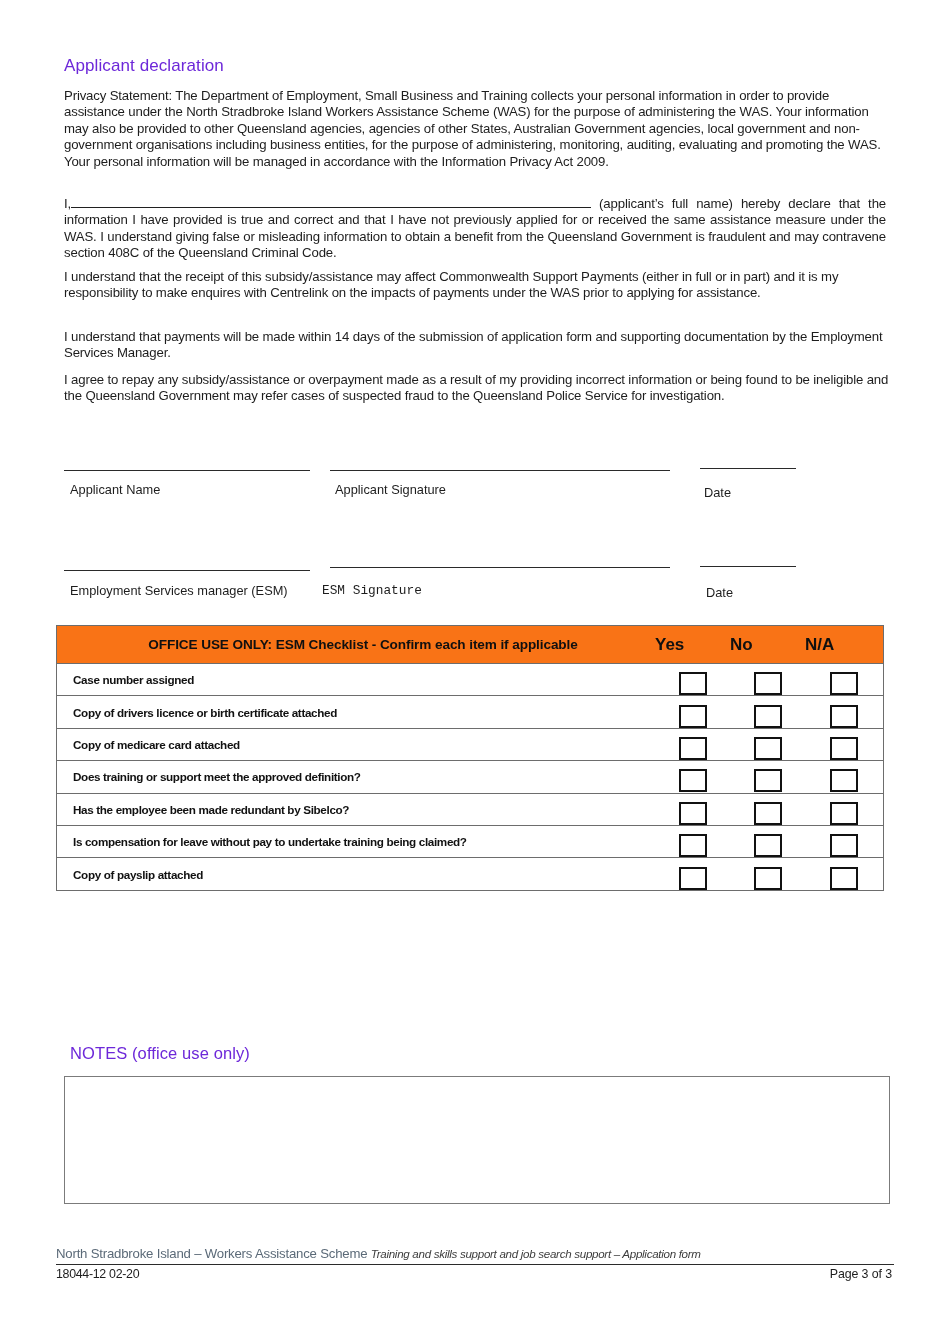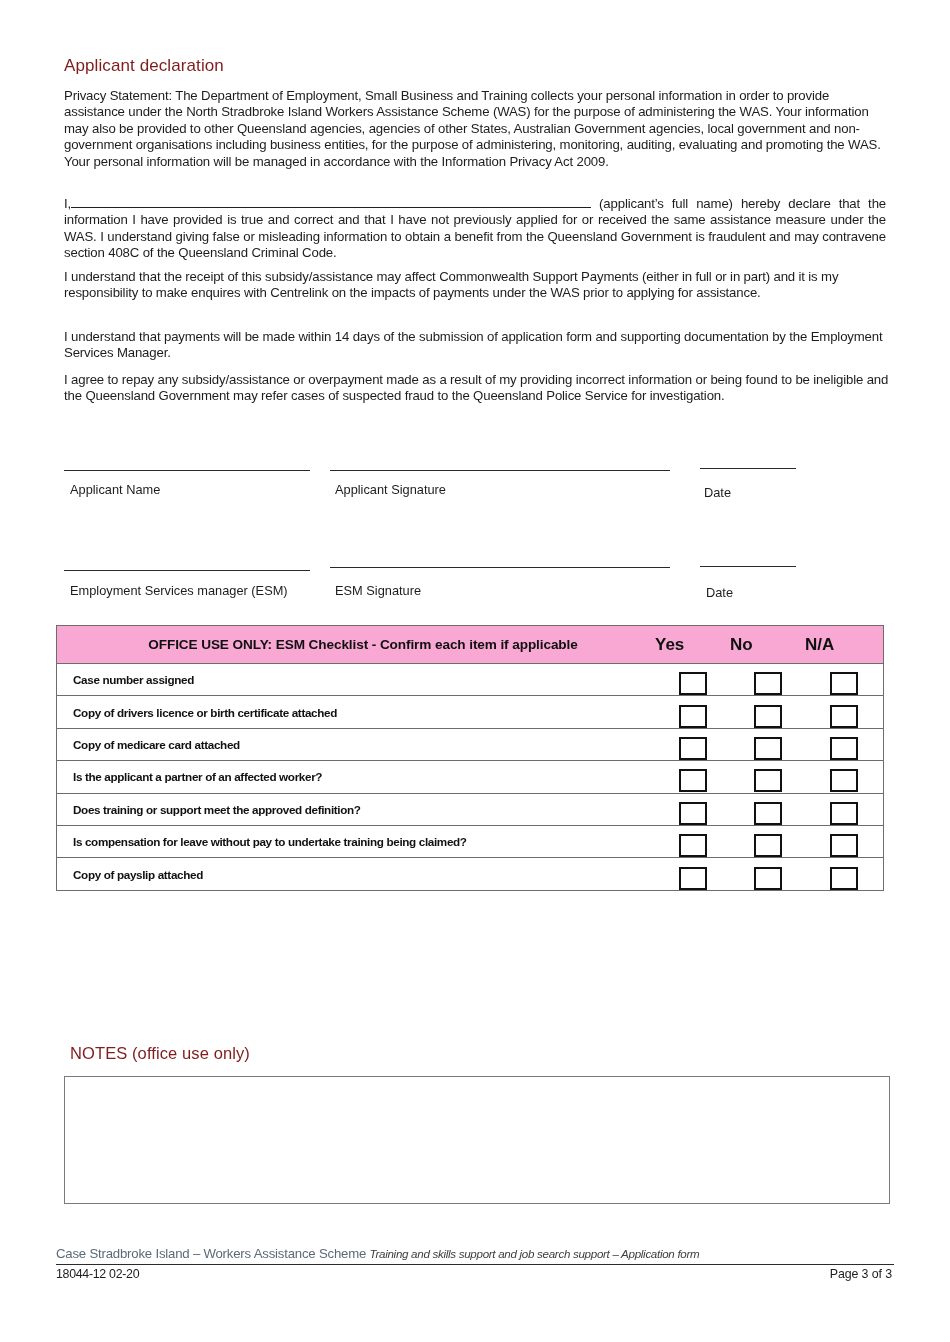--- a/index.html
+++ b/index.html
@@ -20,21 +20,21 @@
     left: 0; top: 0;
     width: 950px;
     height: 1342px;
   }
 
   
   .section-heading {
     font-family: "Liberation Sans", sans-serif;
     font-size: 17px;
     font-weight: 400;
-    color: #7f1d1d;
+    color: #6d28d9;
     letter-spacing: 0.1px;
     margin: 0;
     padding: 0;
   }
   #applicant-declaration-heading {
     position: absolute;
     left: 64px;
     top: 56px;
   }
   #notes-heading {
@@ -112,42 +112,42 @@
   #sig-line-applicant-sign  { left: 330px; top: 470px; width: 340px; }
   #sig-line-applicant-date  { left: 700px; top: 468px; width: 96px; }
   #label-applicant-name     { left: 70px;  top: 482px; }
   #label-applicant-sign     { left: 335px; top: 482px; }
   #label-applicant-date     { left: 704px; top: 485px; }
 
   #sig-line-esm-name  { left: 64px;  top: 570px; width: 246px; }
   #sig-line-esm-sign  { left: 330px; top: 567px; width: 340px; }
   #sig-line-esm-date  { left: 700px; top: 566px; width: 96px; }
   #label-esm-name     { left: 70px;  top: 583px; }
-  #label-esm-sign     { left: 335px; top: 583px; }
+  #label-esm-sign     { left: 322px; top: 583px; font-family: Liberation Mono, monospace; }
   #label-esm-date     { left: 706px; top: 585px; }
 
   
   #checklist-table {
     position: absolute;
     left: 56px;
     top: 625px;
     width: 828px;
     border-collapse: collapse;
     border: 1.4px solid #6d6d6d;
     background: #ffffff;
     table-layout: fixed;
   }
   #checklist-table tr { height: 32.4px; }
   #checklist-table th,
   #checklist-table td {
     border: 0;
     padding: 0;
     vertical-align: middle;
   }
-  .chk-head-row { background: #f9a8d4; height: 38px !important; }
+  .chk-head-row { background: #f97316; height: 38px !important; }
   .chk-head-title {
     font-family: "Liberation Sans", sans-serif;
     font-size: 13.6px;
     font-weight: bold;
     color: #101010;
     padding-left: 14px !important;
     letter-spacing: -0.1px;
   }
   .chk-head-col {
     font-family: Liberation Sans, sans-serif;
@@ -287,27 +287,27 @@
           <td class="chk-cell col-no"><span class="checkbox"></span></td>
           <td class="chk-cell col-na"><span class="checkbox"></span></td>
         </tr>
         <tr class="chk-row">
           <td class="chk-item">Copy of medicare card attached</td>
           <td class="chk-cell col-yes"><span class="checkbox"></span></td>
           <td class="chk-cell col-no"><span class="checkbox"></span></td>
           <td class="chk-cell col-na"><span class="checkbox"></span></td>
         </tr>
         <tr class="chk-row">
-          <td class="chk-item">Is the applicant a partner of an affected worker?</td>
-          <td class="chk-cell col-yes"><span class="checkbox"></span></td>
-          <td class="chk-cell col-no"><span class="checkbox"></span></td>
-          <td class="chk-cell col-na"><span class="checkbox"></span></td>
-        </tr>
-        <tr class="chk-row">
           <td class="chk-item">Does training or support meet the approved definition?</td>
+          <td class="chk-cell col-yes"><span class="checkbox"></span></td>
+          <td class="chk-cell col-no"><span class="checkbox"></span></td>
+          <td class="chk-cell col-na"><span class="checkbox"></span></td>
+        </tr>
+        <tr class="chk-row">
+          <td class="chk-item">Has the employee been made redundant by Sibelco?</td>
           <td class="chk-cell col-yes"><span class="checkbox"></span></td>
           <td class="chk-cell col-no"><span class="checkbox"></span></td>
           <td class="chk-cell col-na"><span class="checkbox"></span></td>
         </tr>
         <tr class="chk-row">
           <td class="chk-item">Is compensation for leave without pay to undertake training being claimed?</td>
           <td class="chk-cell col-yes"><span class="checkbox"></span></td>
           <td class="chk-cell col-no"><span class="checkbox"></span></td>
           <td class="chk-cell col-na"><span class="checkbox"></span></td>
         </tr>
@@ -317,21 +317,21 @@
           <td class="chk-cell col-no"><span class="checkbox"></span></td>
           <td class="chk-cell col-na"><span class="checkbox"></span></td>
         </tr>
       </tbody>
   </table>
 
   <h2 class="section-heading" id="notes-heading">NOTES (office use only)</h2>
   <div id="notes-box"></div>
 
   <div id="footer">
-    <div id="footer-title-line"><span>Case Stradbroke Island – Workers Assistance Scheme</span> <span class="sub">Training and skills support and job search support – Application form</span></div>
+    <div id="footer-title-line"><span>North Stradbroke Island – Workers Assistance Scheme</span> <span class="sub">Training and skills support and job search support – Application form</span></div>
     <div id="footer-rule"></div>
     <div id="footer-bottom">
       <span id="footer-docnum">18044-12 02-20</span>
       <span id="footer-pagenum">Page 3 of 3</span>
     </div>
   </div>
 
 </div>
 
 </body></html>

